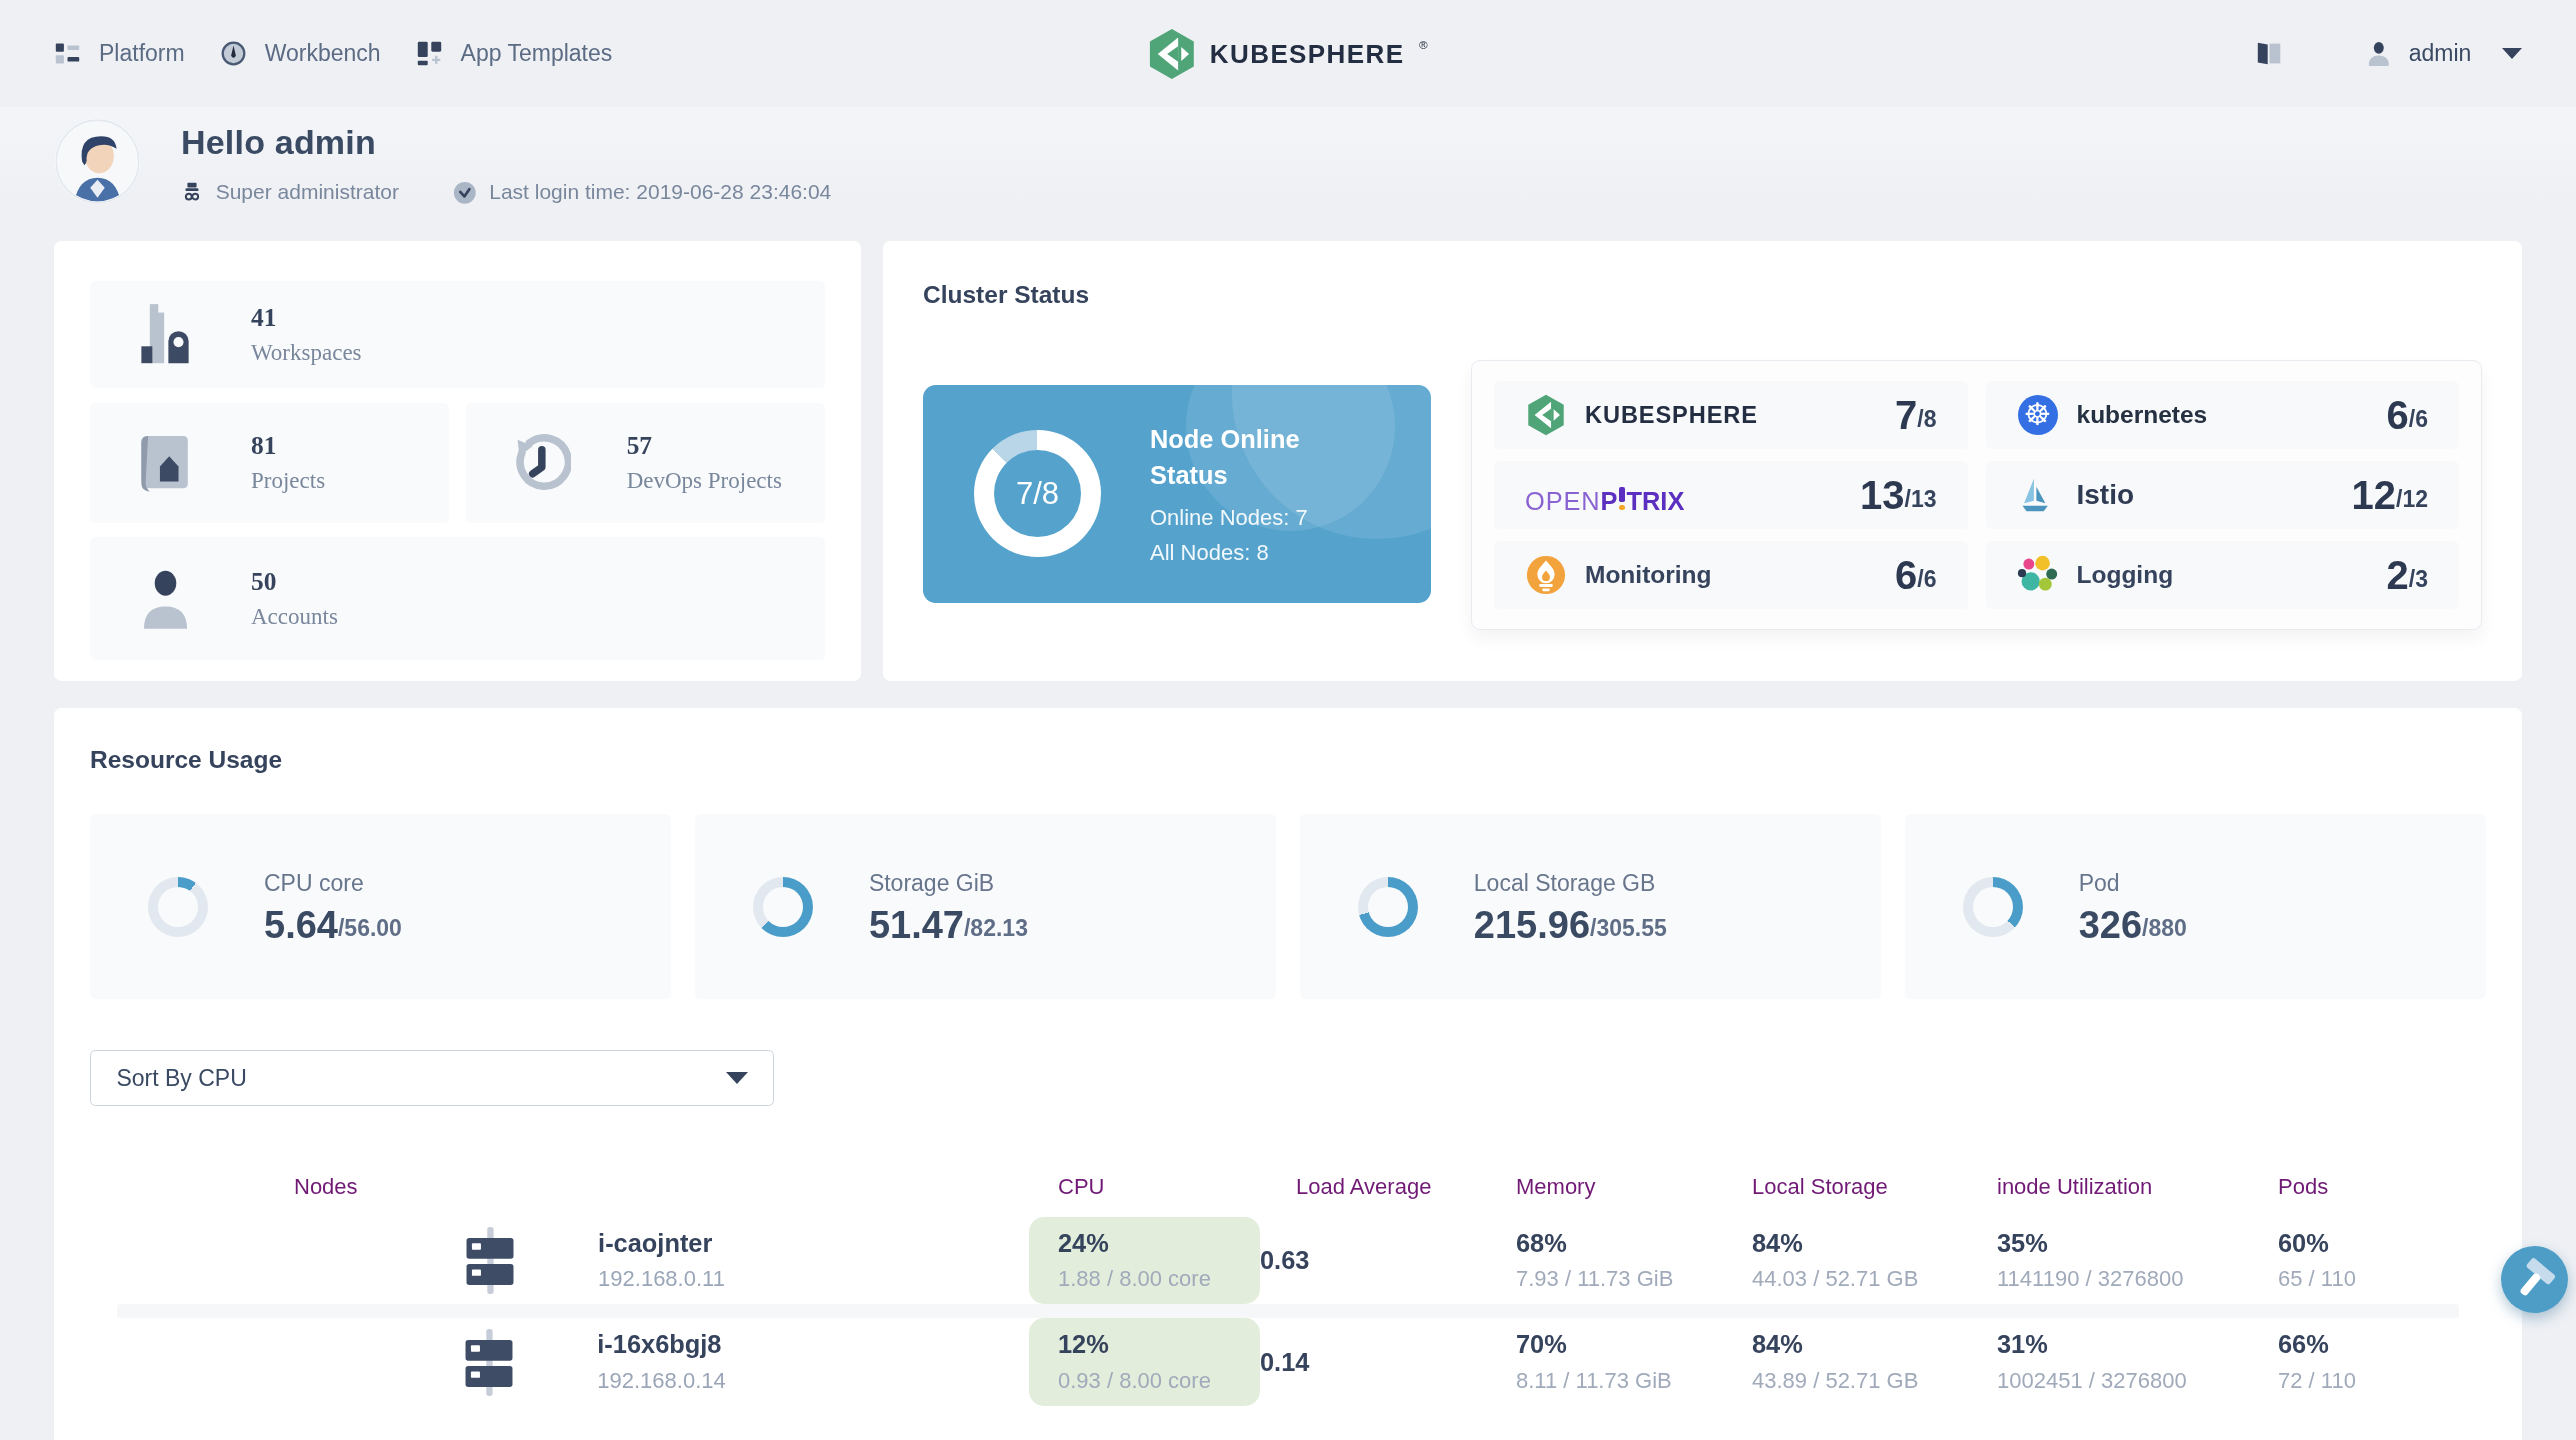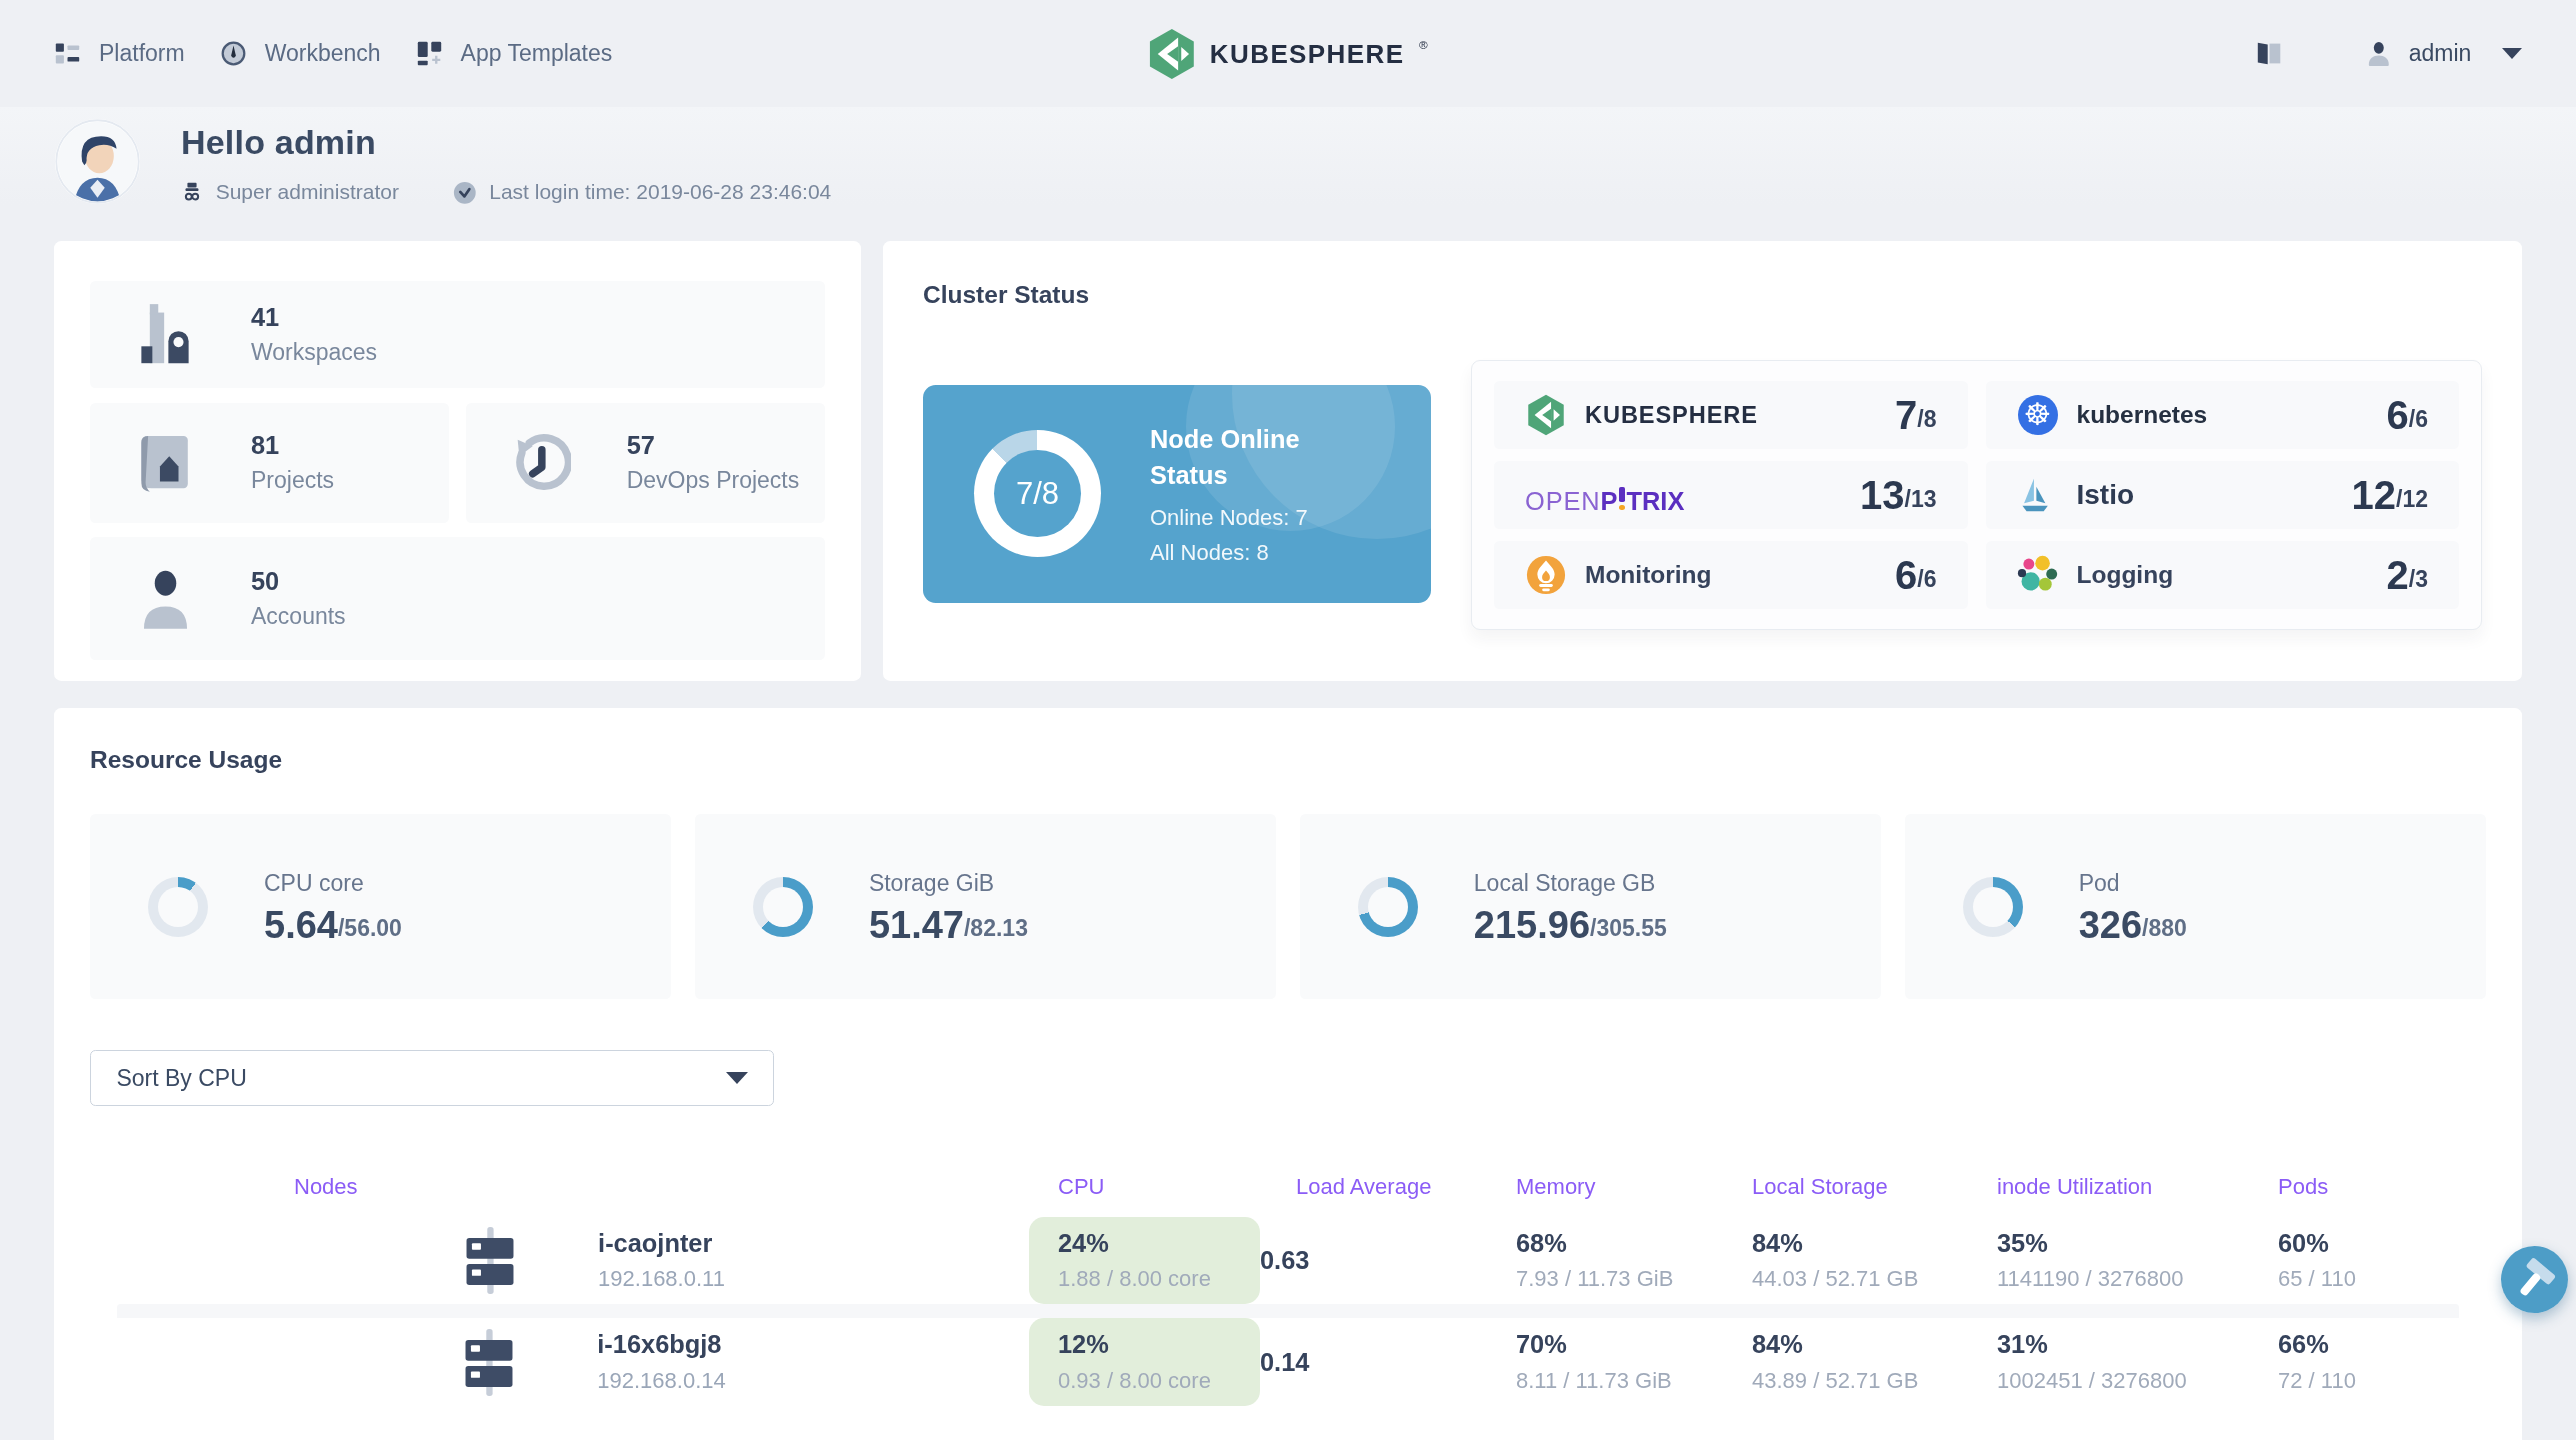--- a/index.html
+++ b/index.html
@@ -29,21 +29,21 @@
   .meta-item { display:flex; align-items:center; gap:12.7px; font-size:21px; color:#79879c; }
 
   main { padding:0 54px; }
   .card { background:#fff; border-radius:7.3px; }
   .card-title { font-size:24.5px; font-weight:600; color:#36435c; }
 
   
   .row1 { display:flex; gap:22px; margin-top:36px; height:440px; }
   .overview-card { width:807px; padding:40px 36px 0; display:flex; flex-direction:column; gap:14.5px; }
   .ov-tile { background:#f9fafb; border-radius:5.4px; display:flex; align-items:center;
-    padding-left:45px; gap:56px; cursor:pointer; }
+    padding-left:45px; gap:56px; cursor:pointer;font-family:Liberation Serif, serif; }
   .ov-tile .icon-box { width:60px; display:flex; justify-content:center; }
   .ov-num { font-size:25.4px; font-weight:600; color:#36435c; }
   .ov-label { font-size:23px; color:#79879c; margin-top:7.3px; }
   .ov-row { display:flex; gap:16.3px; height:120px; }
   .ov-row .ov-tile { flex:1; }
   .t1 { height:107px; } .t3 { height:123px; }
 
   .cluster-card { flex:1; padding:40px; }
   .cluster-body { display:flex; gap:40px; margin-top:51px; align-items:flex-start; }
 
@@ -106,21 +106,21 @@
   .tab.active { width:292px; background:#36435c; color:#fff; font-weight:400;
     box-shadow:0 3.6px 7.3px rgba(54,67,92,.25); }
   .tab.rest { flex:1; }
   .sort-select { width:684px; height:56px; background:#fff; border:1.8px solid #ccd4de; border-radius:5.4px;
     display:flex; align-items:center; padding:0 25.4px; font-size:23px; color:#3a4a63; cursor:pointer; }
   .sort-select .caret { margin-left:auto; border-left-width:11px; border-right-width:11px; border-top-width:12.7px; }
 
   
   .node-table { margin:0 27px; }
   .thead, .trow { display:grid; grid-template-columns:912px 231px 227px 236px 245px 281px 1fr; }
-  .thead { margin-top:51px; height:60px; align-items:center; font-size:22px; color:#8b5cf6; }
+  .thead { margin-top:51px; height:60px; align-items:center; font-size:22px; color:#701a75; }
   .th-nodes { padding-left:177px; }
   .col-pad { padding-left:29px; }
   .trow { background:#fff; height:87px; align-items:stretch; border-radius:3.6px; }
   .trow + .trow { border-top:14.5px solid #f6f7f9; height:102px; }
   .cell { display:flex; flex-direction:column; justify-content:center; }
   .cell-node { flex-direction:row; align-items:center; padding-left:41px; gap:80px; cursor:pointer; }
   .nname { font-size:25.4px; font-weight:600; color:#36435c; }
   .nip { font-size:22px; color:#9aa6b8; margin-top:8.2px; }
   .cell-cpu { background:#e2eedb; padding-left:29px;border-radius:15px; }
   .pct { font-size:25.4px; font-weight:600; color:#36435c; }

